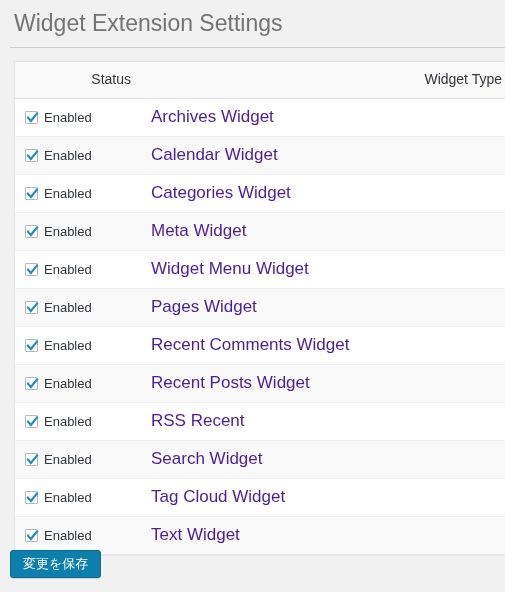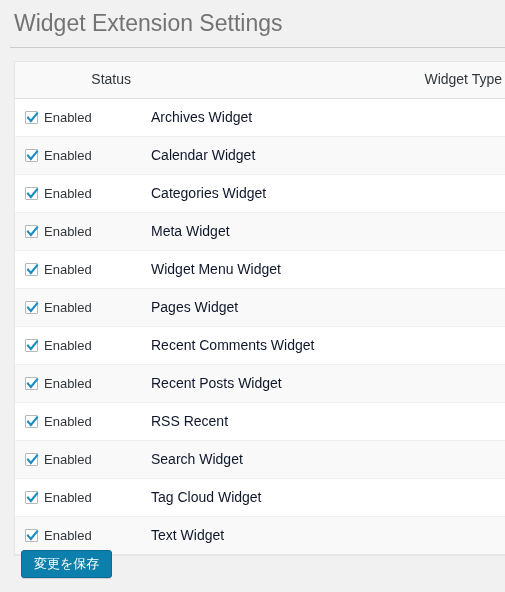--- a/index.html
+++ b/index.html
@@ -108,27 +108,27 @@
     width: 15px;
     height: 15px;
   }
   .status-label {
     font-size: 13px;
     color: #32373c;
     line-height: 13px;
     white-space: nowrap;
   }
   .type-label {
-    font-size: 14px;
-    color: #0f172a;
+    font-size: 17px;
+    color: #4c1d95;
     white-space: nowrap;
   }
   .submit-area {
     position: absolute;
-    left: 21px;
+    left: 10px;
     top: 550px;
   }
   .button-primary {
     display: inline-block;
     background: #0d7fad;
     border: 1px solid #0a6a91;
     border-radius: 3px;
     color: #fff;
     font-size: 13px;
     line-height: 26px;

